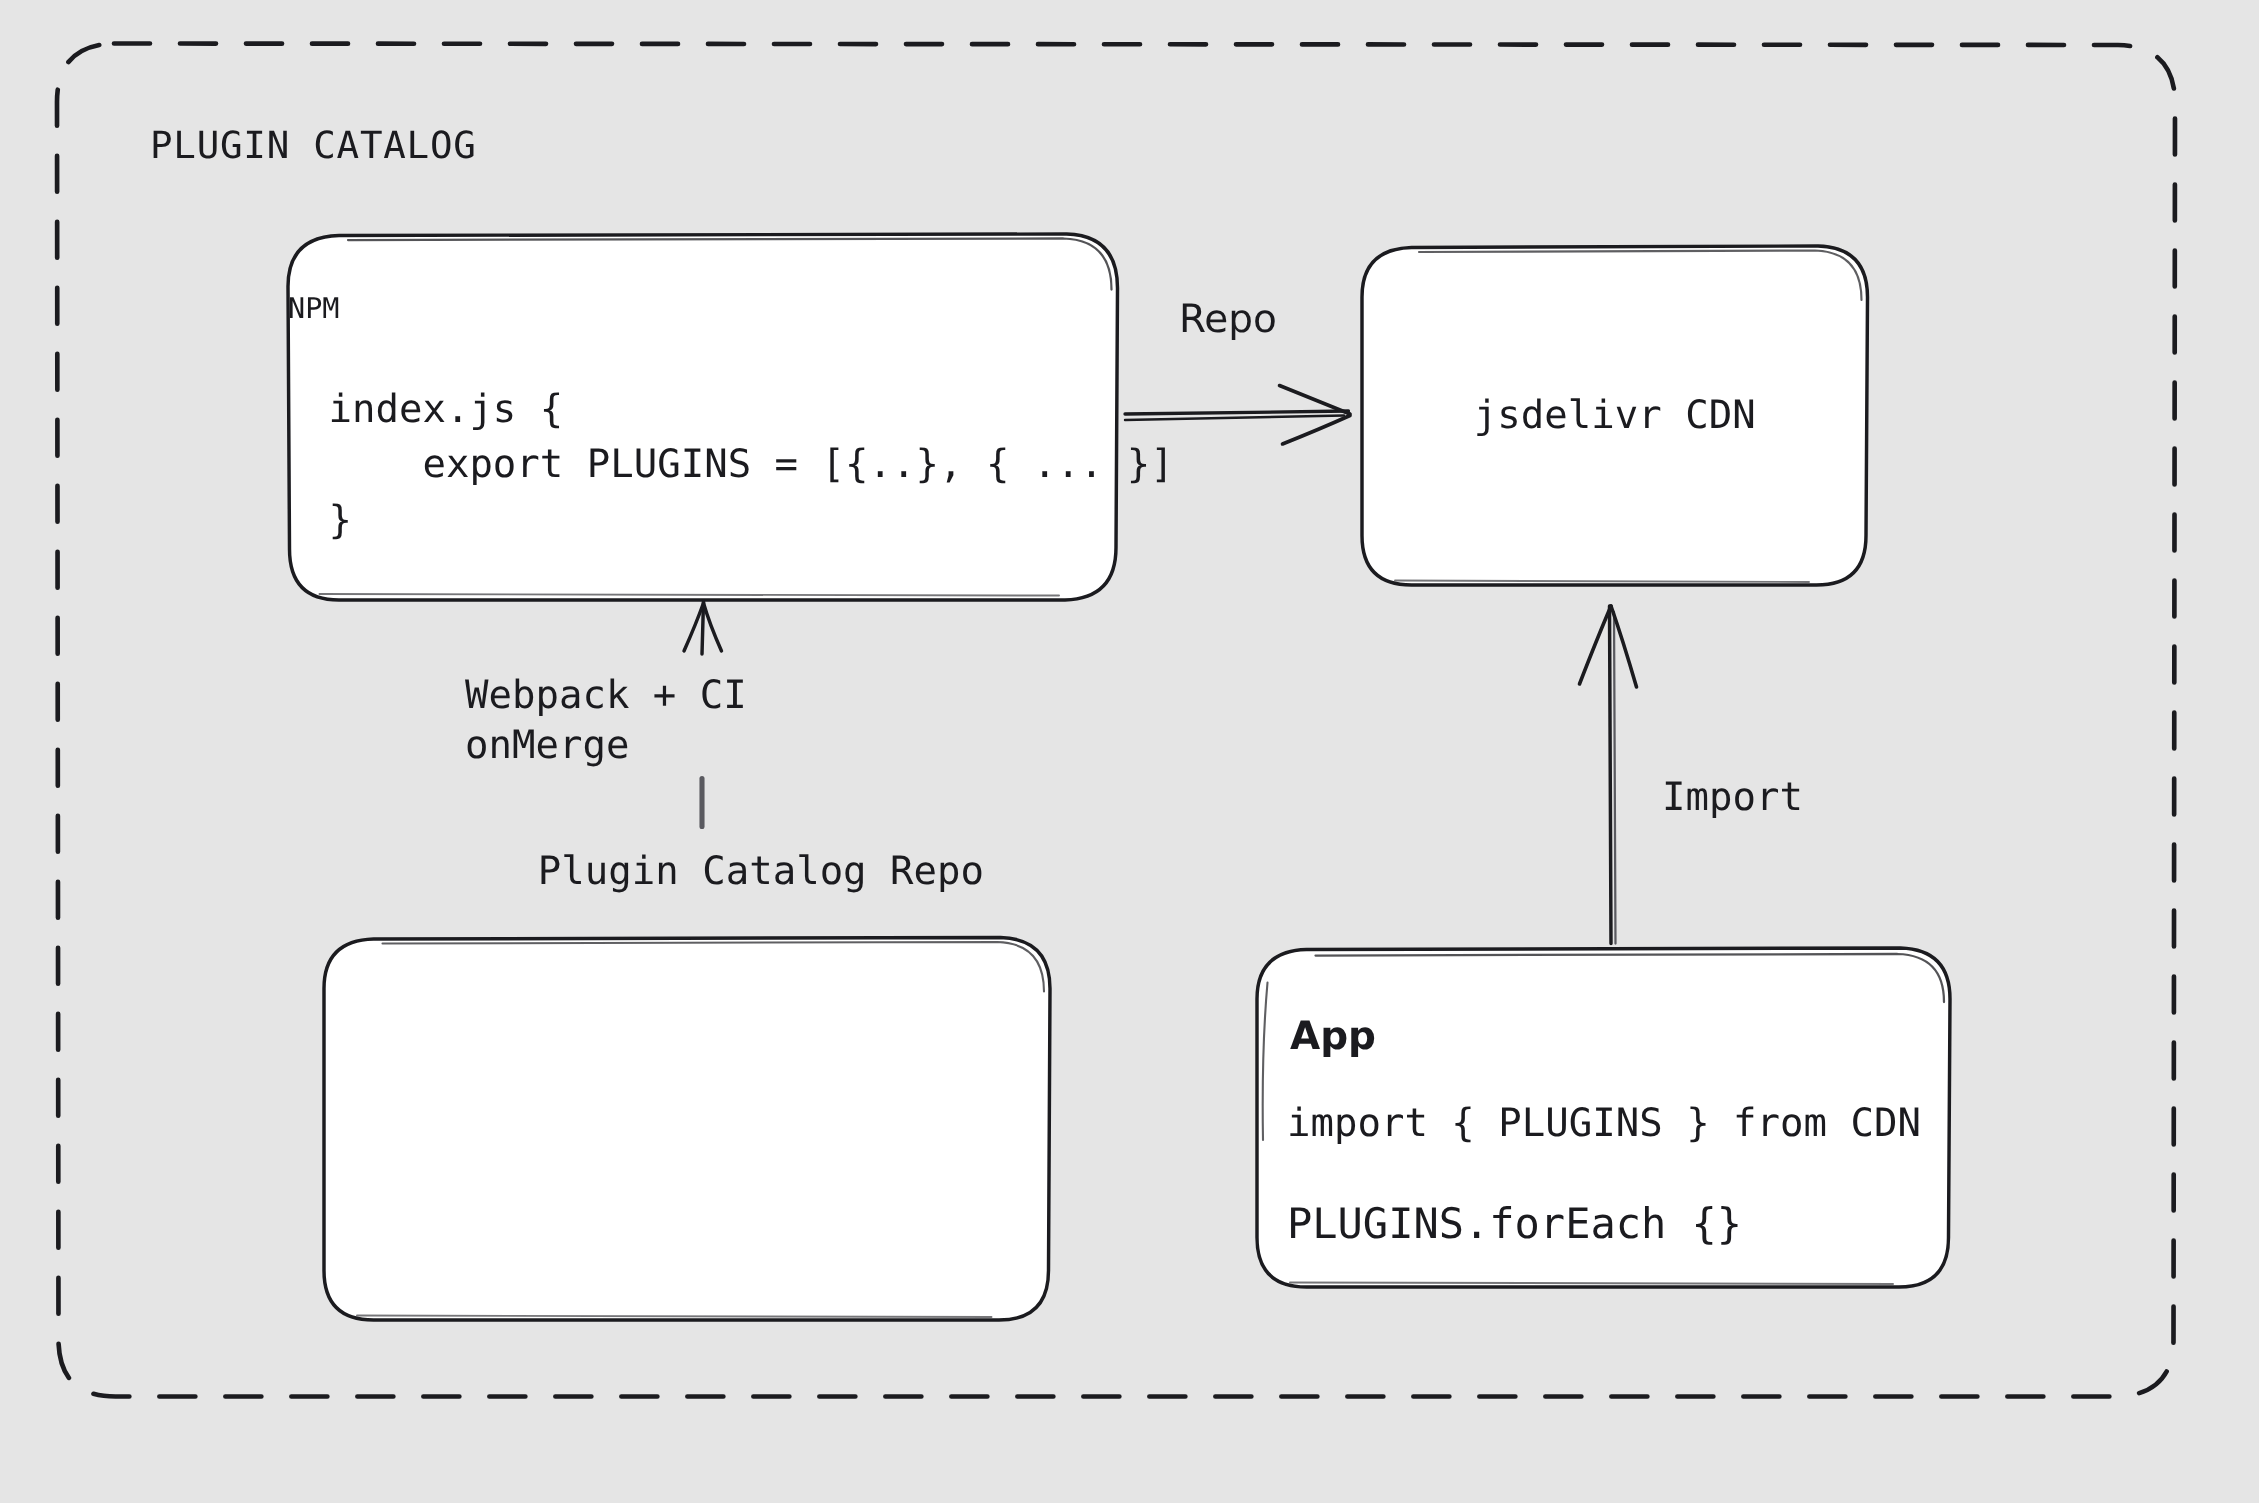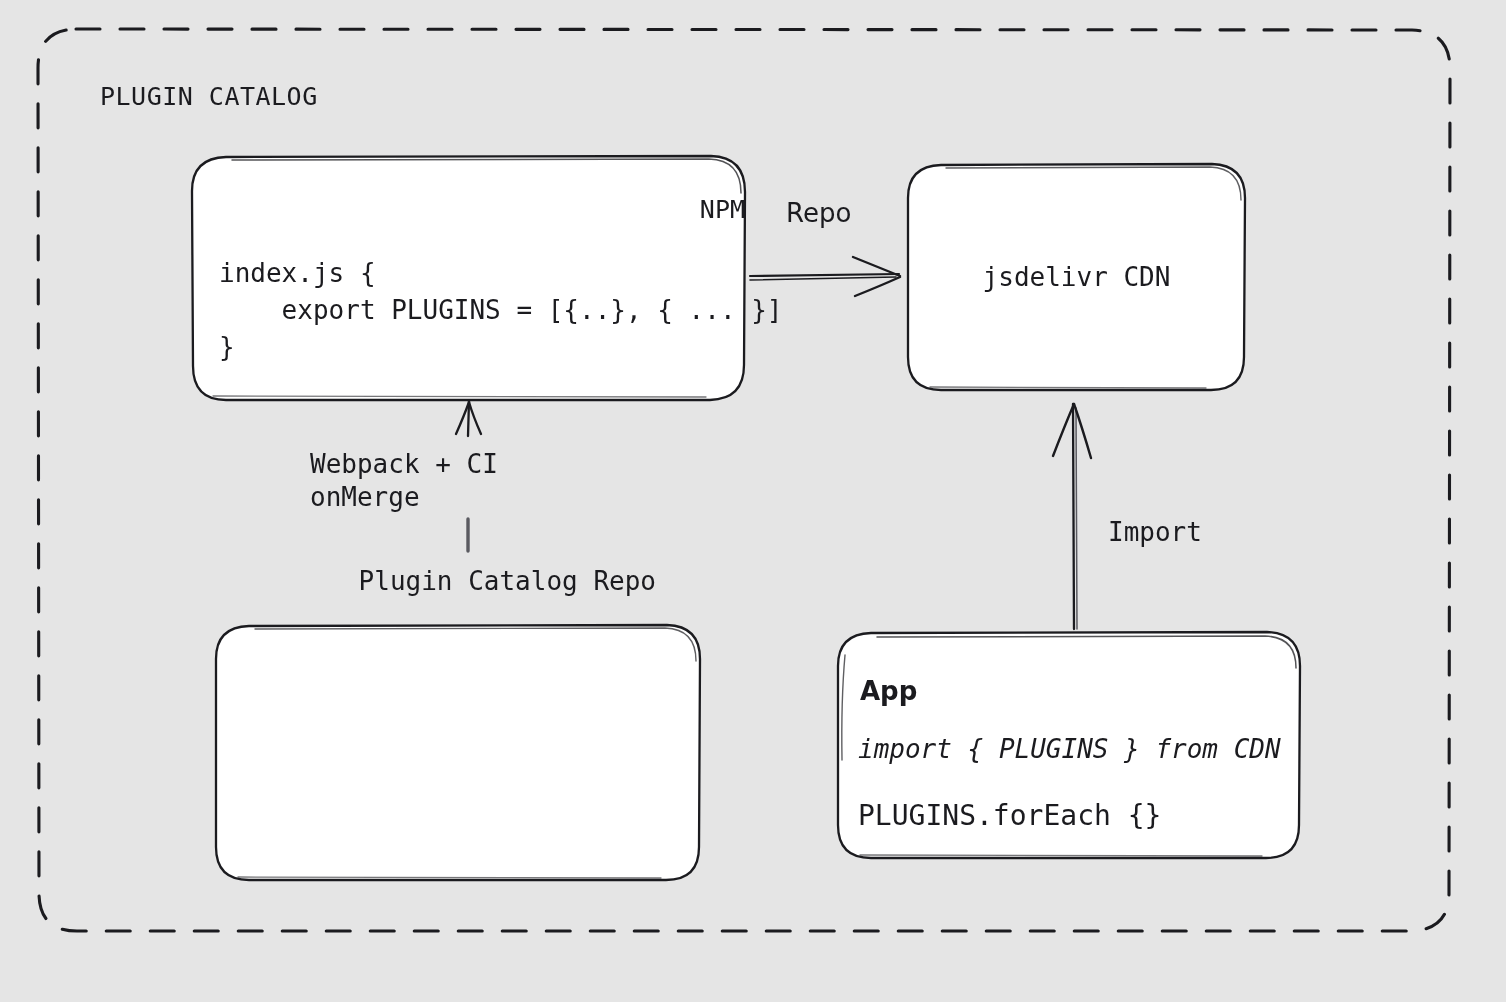--- a/index.html
+++ b/index.html
@@ -41,22 +41,22 @@
     top: 84px;
     font-size: 25px;
     letter-spacing: 0.5px;
   }
 
   
   #npm-title {
     left: 192px;
     top: 197px;
     width: 553px;
-    text-align: right;
-    font-size: 25px;
+    text-align: left;
+    font-size: 19px;
   }
   #npm-code {
     left: 219px;
     top: 255px;
     font-size: 26px;
     line-height: 1.42;
   }
 
   
   #cdn-title {
@@ -105,21 +105,20 @@
   #app-title {
     left: 860px;
     top: 678px;
     font-size: 26px;
     font-weight: bold;
   }
   #app-code-1 {
     left: 858px;
     top: 736px;
     font-size: 26px;
-    font-style: italic;
   }
   #app-code-2 {
     left: 858px;
     top: 802px;
     font-size: 28px;
   }
 
   
   #import-label {
     left: 1108px;

